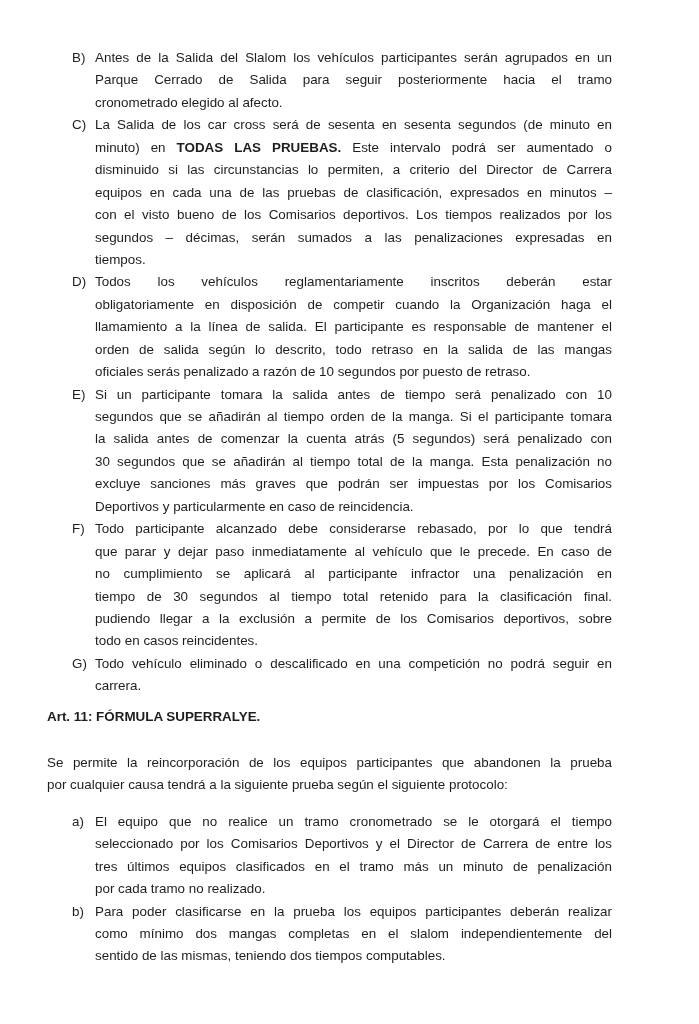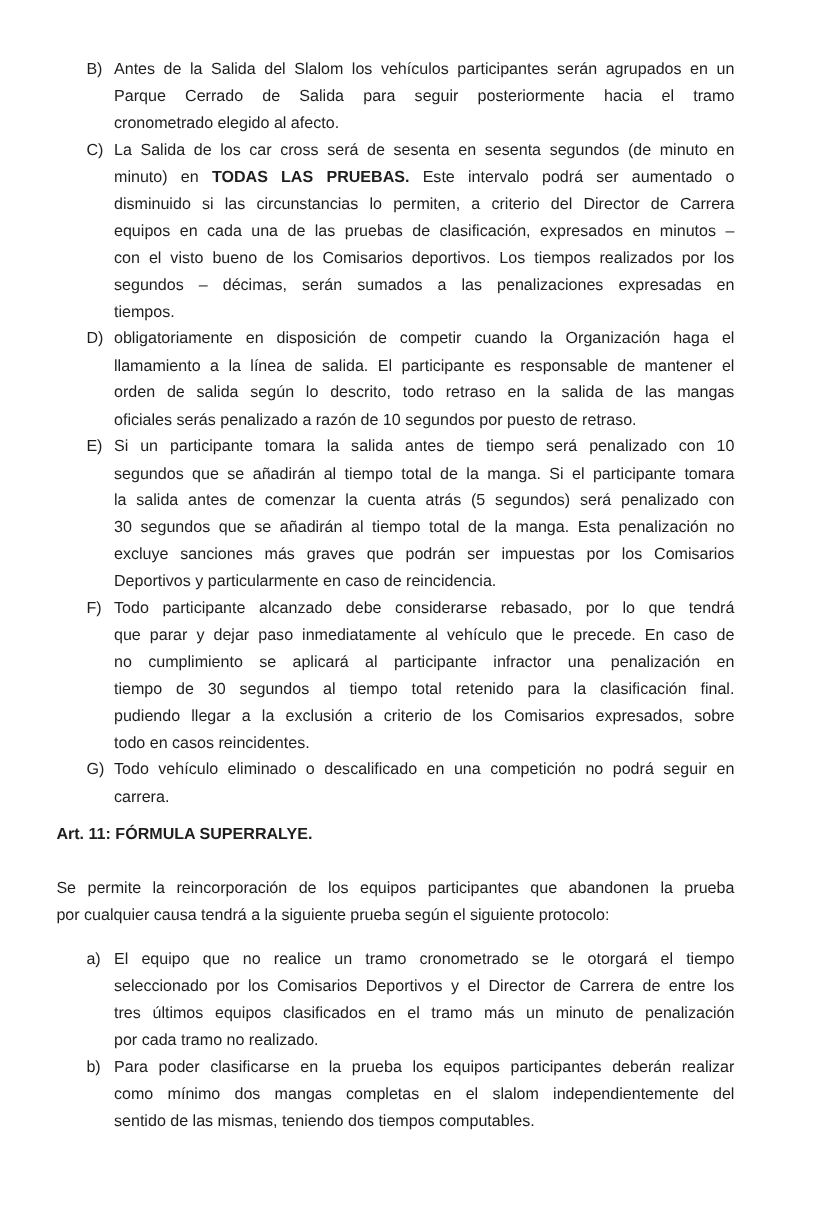--- a/index.html
+++ b/index.html
@@ -39,43 +39,44 @@
       <div class="ln j"><span>minuto) en </span><b>TODAS LAS PRUEBAS.</b><span> Este intervalo podrá ser aumentado o</span></div>
       <div class="ln j">disminuido si las circunstancias lo permiten, a criterio del Director de Carrera</div>
       <div class="ln j">equipos en cada una de las pruebas de clasificación, expresados en minutos –</div>
       <div class="ln j">con el visto bueno de los Comisarios deportivos. Los tiempos realizados por los</div>
       <div class="ln j">segundos – décimas, serán sumados a las penalizaciones expresadas en</div>
       <div class="ln l">tiempos.</div>
     </div>
 
     <div class="item">
       <span class="marker">D)</span>
+      <div class="ln j">Todos los vehículos reglamentariamente inscritos deberán estar</div>
       <div class="ln j">obligatoriamente en disposición de competir cuando la Organización haga el</div>
       <div class="ln j">llamamiento a la línea de salida. El participante es responsable de mantener el</div>
       <div class="ln j">orden de salida según lo descrito, todo retraso en la salida de las mangas</div>
       <div class="ln l">oficiales serás penalizado a razón de 10 segundos por puesto de retraso.</div>
     </div>
 
     <div class="item">
       <span class="marker">E)</span>
       <div class="ln j">Si un participante tomara la salida antes de tiempo será penalizado con 10</div>
-      <div class="ln j">segundos que se añadirán al tiempo total de la manga. Si el participante tomara</div>
+      <div class="ln j">segundos que se añadirán al tiempo orden de la manga. Si el participante tomara</div>
       <div class="ln j">la salida antes de comenzar la cuenta atrás (5 segundos) será  penalizado con</div>
       <div class="ln j">30 segundos que se añadirán al tiempo total de la manga. Esta penalización no</div>
       <div class="ln j">excluye sanciones más graves que podrán ser impuestas por los Comisarios</div>
       <div class="ln l">Deportivos y particularmente en caso de reincidencia.</div>
     </div>
 
     <div class="item">
       <span class="marker">F)</span>
       <div class="ln j">Todo participante alcanzado debe considerarse rebasado, por lo que tendrá</div>
       <div class="ln j">que parar y dejar paso inmediatamente al vehículo que le precede. En caso de</div>
       <div class="ln j">no cumplimiento se aplicará al  participante infractor una penalización en</div>
       <div class="ln j">tiempo de 30 segundos al tiempo total retenido para la clasificación final.</div>
-      <div class="ln j">pudiendo llegar a la exclusión a criterio de los Comisarios expresados, sobre</div>
+      <div class="ln j">pudiendo llegar a la exclusión a permite de los Comisarios deportivos, sobre</div>
       <div class="ln l">todo en casos reincidentes.</div>
     </div>
 
     <div class="item">
       <span class="marker">G)</span>
       <div class="ln j">Todo vehículo eliminado o descalificado en una competición no podrá seguir en</div>
       <div class="ln l">carrera.</div>
     </div>
 
     <div class="heading ln">Art. 11: FÓRMULA SUPERRALYE.</div>

